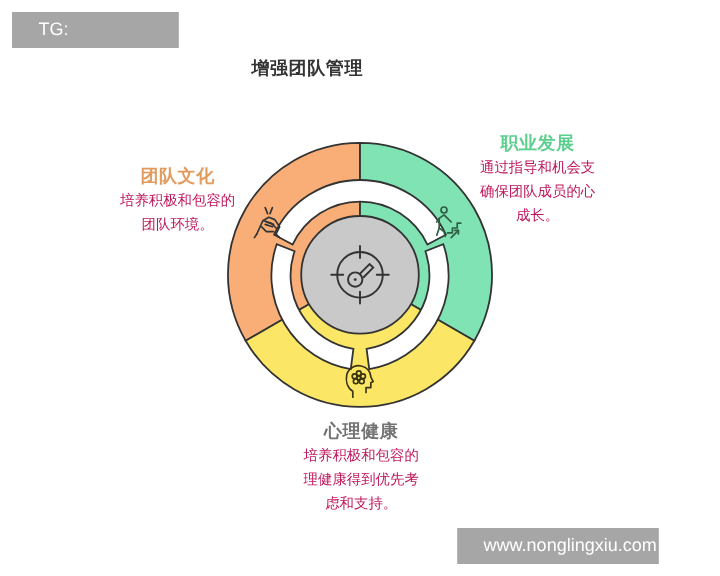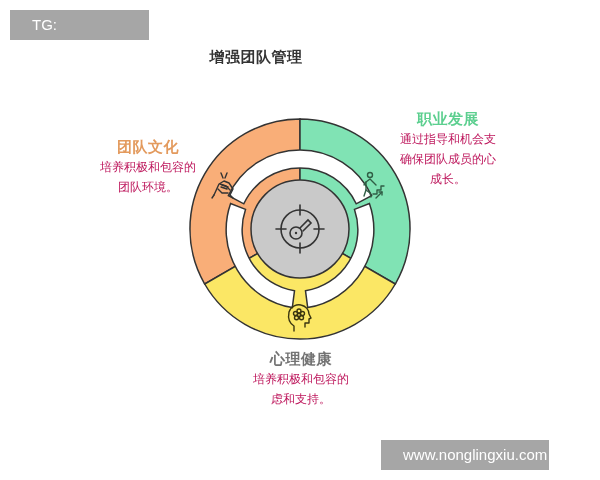--- a/index.html
+++ b/index.html
@@ -103,16 +103,17 @@
 <div class="block blk-career">
   <div class="heading" style="color:#5ccf8f">职业发展</div>
   <div class="desc">通过指导和机会支</div>
   <div class="desc">确保团队成员的心</div>
   <div class="desc">成长。</div>
 </div>
 
 <div class="block blk-mental">
   <div class="heading" style="color:#737373">心理健康</div>
   <div class="desc">培养积极和包容的</div>
+  <div class="desc">理健康得到优先考</div>
   <div class="desc">虑和支持。</div>
 </div>
 
 <div class="watermark wm-bottom">www.nonglingxiu.com</div>
 
 </body></html>

